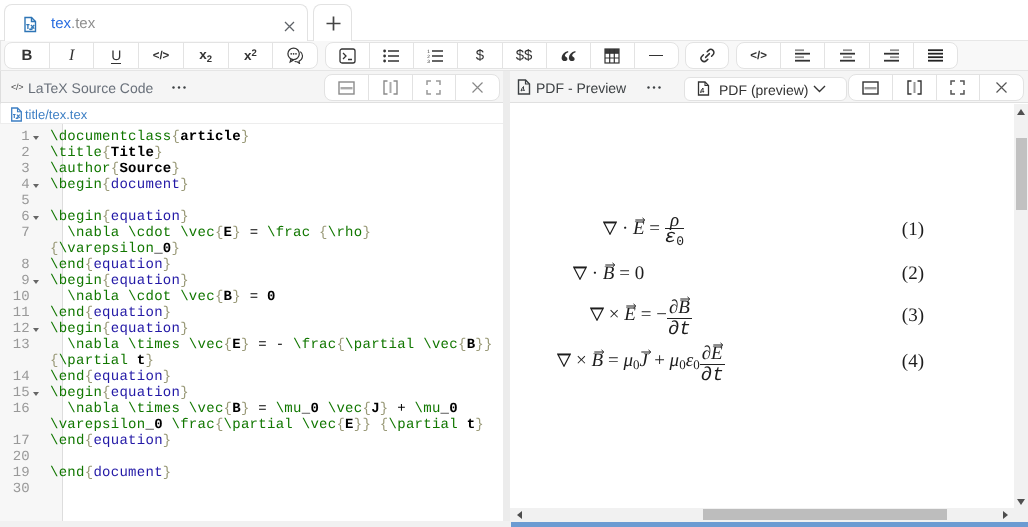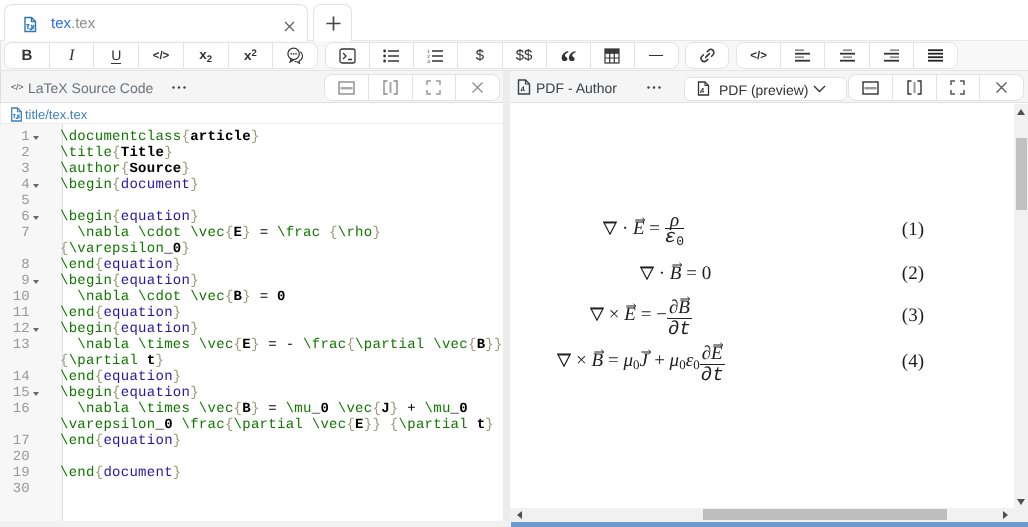--- a/index.html
+++ b/index.html
@@ -33,21 +33,21 @@
     border-bottom:1px solid #ededed; border-left:1px solid #eee; }
   
   #codebg { position:absolute; left:0; top:124px; width:503px; height:397px; background:#fff; overflow:hidden; }
   #gutter { position:absolute; left:0; top:0; width:63px; height:397px; background:#f7f7f7;
     border-right:1px solid #ddd; }
   .row { position:absolute; left:0; width:503px; height:16px; font:14px/16px "Liberation Mono", monospace;
     letter-spacing:0.275px; white-space:pre; }
   .ln { position:absolute; left:0; width:30px; text-align:right; color:#999; }
   .fold { position:absolute; left:32.5px; top:6.5px; width:0; height:0;
     border-left:3.5px solid transparent; border-right:3.5px solid transparent; border-top:4.5px solid #666; }
-  .ct { position:absolute; left:60px; }
+  .ct { position:absolute; left:50px; }
   .c { color:#117700; }
   .b { color:#999977; }
   .k { color:#2218a6; }
   .s { color:#000; font-weight:bold; }
   #lstrip { position:absolute; left:0; top:521px; width:503px; height:6px; background:#f1f1f1;
     border-top:1px solid #dcdcdc; }
   
   #pdf { position:absolute; left:510px; top:104px; width:504px; height:423px; background:#fff; }
   .eq { position:absolute; font-family:"Liberation Serif", serif; line-height:24px;
     font-size:19px; color:#1d1d1d; white-space:pre; }
@@ -249,21 +249,21 @@
     </svg>
   </div>
 </div>
 <div id="splitter"></div>
 <div id="rhead" class="phead"></div>
 <svg class="abs" style="left:517px;top:79px" width="14" height="16" viewBox="0 0 14 16">
   <path d="M1.5 1 H8.5 L12.5 5 V15 H1.5 Z" fill="none" stroke="#3c4043" stroke-width="1.4"></path>
   <path d="M8.5 1 V5 H12.5" fill="none" stroke="#3c4043" stroke-width="1.2"></path>
   <path d="M4 12 q0.5 -2.5 2.5 -4.5 q-0.5 3 1 4 q-2 -1 -3.5 0.5" fill="none" stroke="#3c4043" stroke-width="1"></path>
 </svg>
-<span class="abs" style="left:536px;top:80px;font-size:14px;color:#3c4043">PDF - Author</span>
+<span class="abs" style="left:536px;top:80px;font-size:14px;color:#3c4043">PDF - Preview</span>
 <svg class="abs" style="left:647px;top:86px" width="14" height="3" viewBox="0 0 14 3">
     <circle cx="1.5" cy="1.5" r="1.2" fill="#3c4043"></circle>
     <circle cx="7" cy="1.5" r="1.2" fill="#3c4043"></circle>
     <circle cx="12.5" cy="1.5" r="1.2" fill="#3c4043"></circle>
   </svg>
 <div class="abs" style="left:684px;top:77px;width:163px;height:24px;background:#fff;border:1px solid #e2e2e2;border-radius:6px;z-index:3"></div>
 <svg class="abs" style="left:697px;top:81px;z-index:4" width="13" height="15" viewBox="0 0 13 15">
   <path d="M1.5 1 H8 L11.5 4.5 V14 H1.5 Z" fill="none" stroke="#333" stroke-width="1.3"></path>
   <path d="M8 1 V4.5 H11.5" fill="none" stroke="#333" stroke-width="1.1"></path>
   <path d="M3.5 11.5 q0.5 -2.5 2.5 -4.5 q-0.5 3 1 4 q-2 -1 -3.5 0.5" fill="none" stroke="#333" stroke-width="1"></path>
@@ -340,21 +340,21 @@
 <div id="pdf"></div>
 <div id="eqs">
     <div class="eq" id="eq0" style="left: 603.172px; top: 213px;"><svg style="margin-bottom:-1px" width="14" height="14" viewBox="0 0 14 14">
         <path d="M0.7 1 H13.3 L7 13.2 Z" fill="none" stroke="#1d1d1d" stroke-width="1.2"></path>
         <path d="M0.9 1.7 H13.1" stroke="#1d1d1d" stroke-width="1.5"></path>
       </svg> · <span class="v"><i>E</i><svg class="a" width="11" height="9" viewBox="0 0 11 9">
           <path d="M0.3 6 H9.3" stroke="#1d1d1d" stroke-width="1"></path>
           <path d="M7.5 3.9 L9.8 6 L7.5 8.1" fill="none" stroke="#1d1d1d" stroke-width="1"></path>
         </svg></span> = <span class="fr "><span class="n"><i>ρ</i></span><span class="d"><i>ε</i><span class="sub">0</span></span></span></div>
     <span class="eqn" style="left:884px;top:219px">(1)</span>
-    <div class="eq" id="eq1" style="left: 640px; top: 262px;"><svg style="margin-bottom:-1px" width="14" height="14" viewBox="0 0 14 14">
+    <div class="eq" id="eq1" style="left: 573px; top: 262px;"><svg style="margin-bottom:-1px" width="14" height="14" viewBox="0 0 14 14">
         <path d="M0.7 1 H13.3 L7 13.2 Z" fill="none" stroke="#1d1d1d" stroke-width="1.2"></path>
         <path d="M0.9 1.7 H13.1" stroke="#1d1d1d" stroke-width="1.5"></path>
       </svg> · <span class="v"><i>B</i><svg class="a" width="11" height="9" viewBox="0 0 11 9">
           <path d="M0.3 6 H9.3" stroke="#1d1d1d" stroke-width="1"></path>
           <path d="M7.5 3.9 L9.8 6 L7.5 8.1" fill="none" stroke="#1d1d1d" stroke-width="1"></path>
         </svg></span> = 0</div>
     <span class="eqn" style="left:884px;top:263px">(2)</span>
     <div class="eq" id="eq2" style="left: 590.117px; top: 300px;"><svg style="margin-bottom:-1px" width="14" height="14" viewBox="0 0 14 14">
         <path d="M0.7 1 H13.3 L7 13.2 Z" fill="none" stroke="#1d1d1d" stroke-width="1.2"></path>
         <path d="M0.9 1.7 H13.1" stroke="#1d1d1d" stroke-width="1.5"></path>

